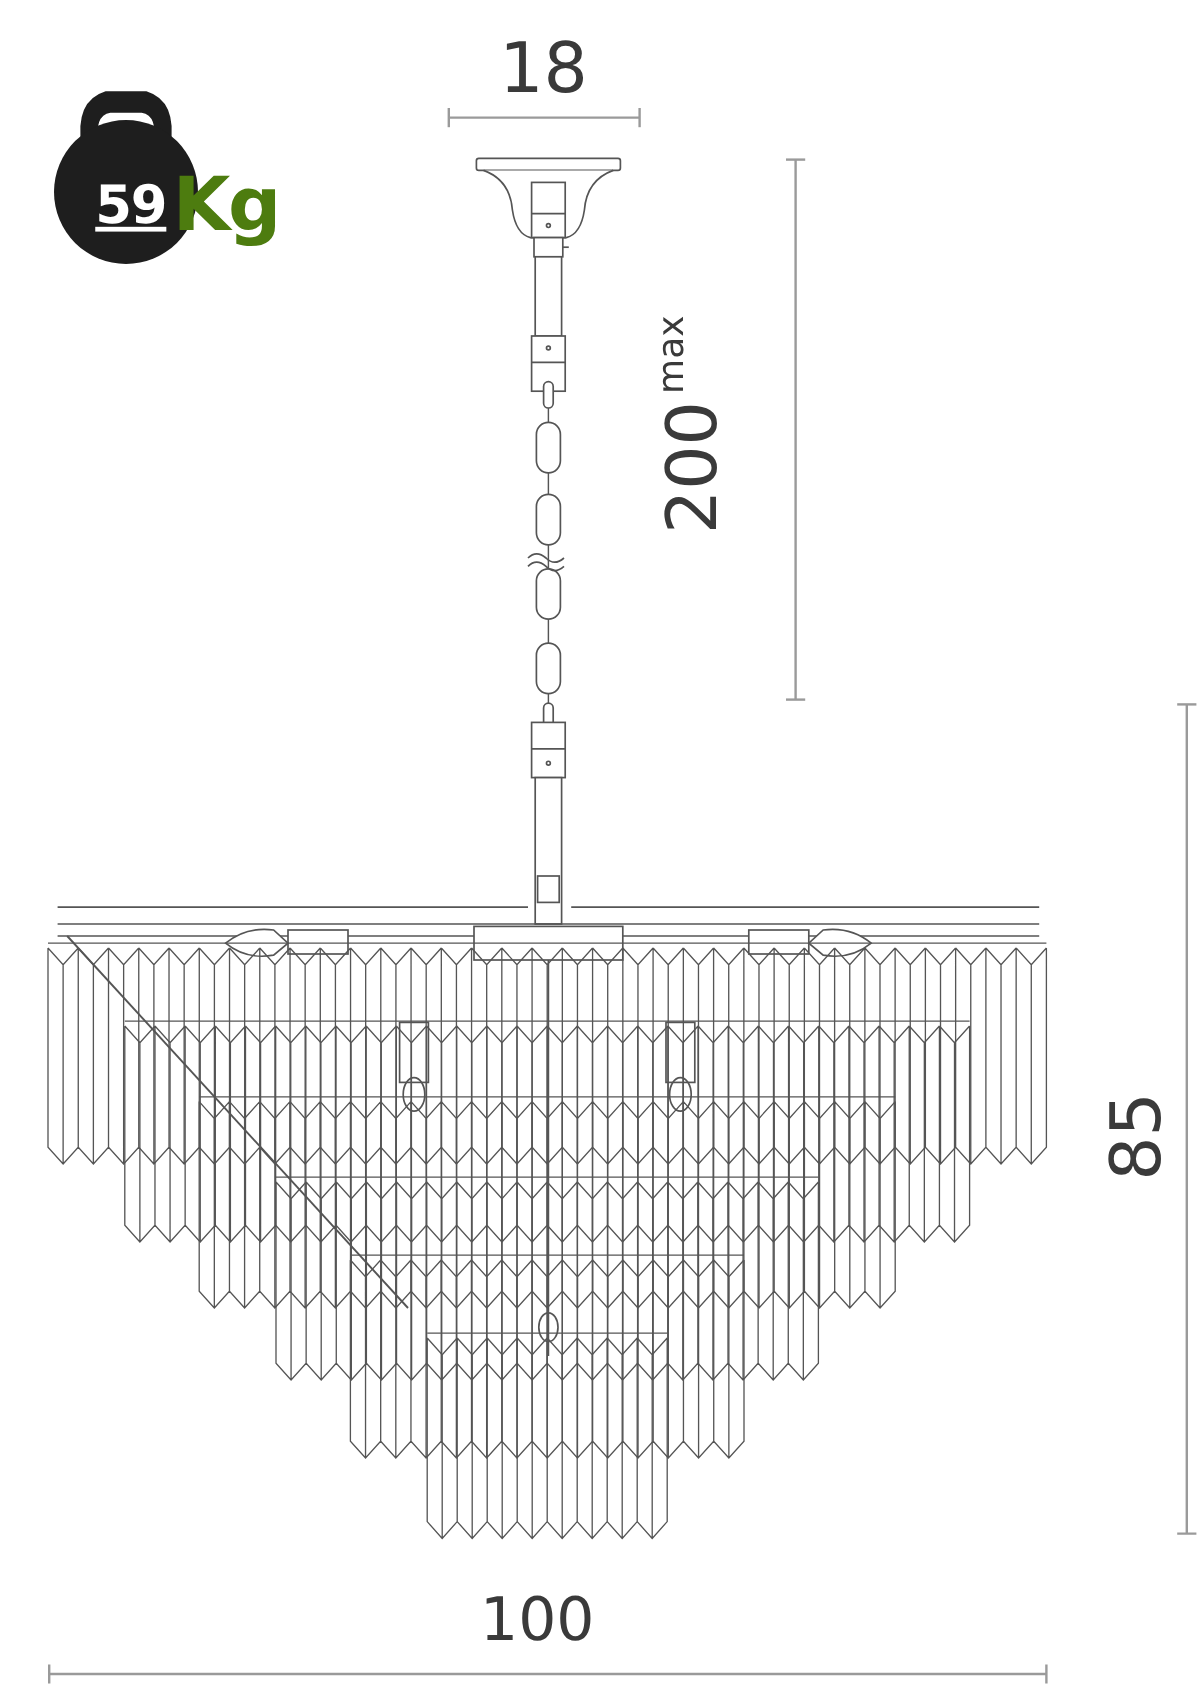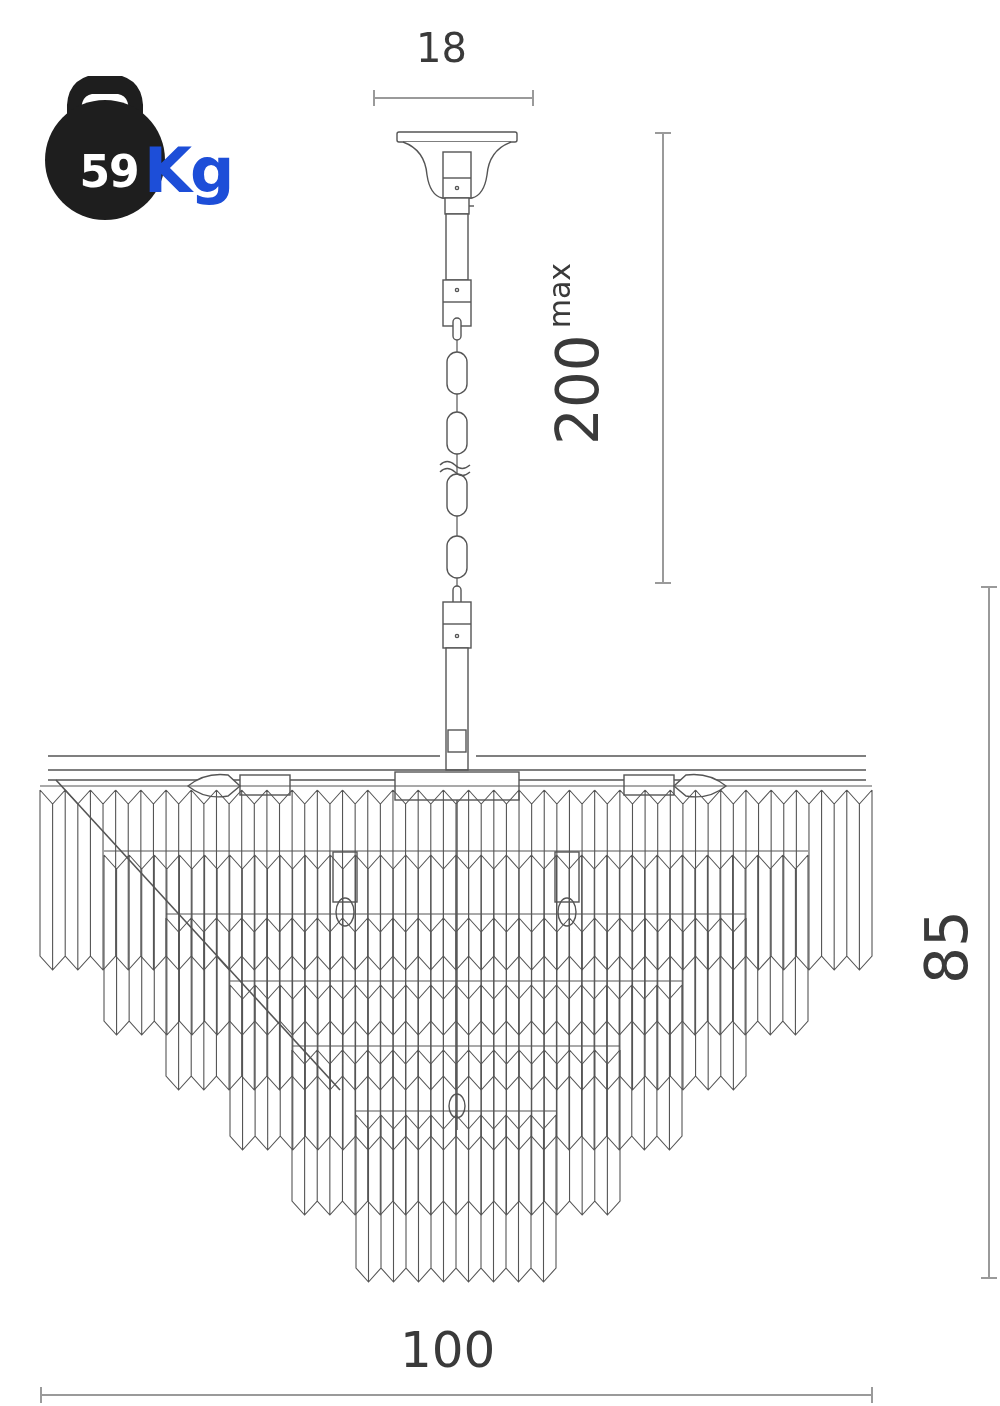--- a/index.html
+++ b/index.html
@@ -2,27 +2,27 @@
 <html><head>
 <meta charset="utf-8">
 <style>
   html, body { margin: 0; padding: 0; background: #ffffff; }
   body { width: 1000px; height: 1406px; position: relative; overflow: hidden;
          font-family: "DejaVu Sans", sans-serif; }
   #drawing { position: absolute; left: 0; top: 0; width: 1000px; height: 1406px; }
   .weight-badge { position: absolute; left: 28px; top: 72px; width: 200px; height: 150px; }
   .weight-num { position: absolute; left: 26px; top: 78px; width: 110px; text-align: center;
                 color: #ffffff; font-family: "DejaVu Sans", sans-serif; font-weight: bold;
-                font-size: 44px; letter-spacing: -1px; line-height: 1; }
-  .weight-unit { position: absolute; left: 116px; top: 68px; color: #1d4ed8;
+                font-size: 44px; letter-spacing: -1px; line-height: 1; text-decoration: underline; }
+  .weight-unit { position: absolute; left: 116px; top: 68px; color: #4d7c0f;
                  font-family: "DejaVu Sans", sans-serif; font-weight: bold; font-size: 62px;
                  letter-spacing: -2px; line-height: 1; }
   .dim-label { position: absolute; color: #3a3a3a; font-family: "DejaVu Sans", sans-serif;
                line-height: 1; white-space: nowrap; }
-  .dim-top { left: 416px; top: 28px; font-size: 40px; }
+  .dim-top { left: 416px; top: 28px; font-size: 58px; }
   .dim-bottom { left: 400px; top: 1325px; font-size: 50px; }
   .dim-chain { left: 545px; top: 445px; font-size: 58px; transform: rotate(-90deg); transform-origin: 0 0; }
   .dim-chain sup { font-size: 30px; vertical-align: 28px; margin-left: 6px; }
   .dim-height { left: 918px; top: 984px; font-size: 58px; transform: rotate(-90deg); transform-origin: 0 0; }
 </style>
 </head>
 <body>
 
 <svg id="drawing" viewBox="0 0 1000 1406" xmlns="http://www.w3.org/2000/svg">
   <g id="dim-lines" stroke="#9a9a9a" stroke-width="2" fill="none">

